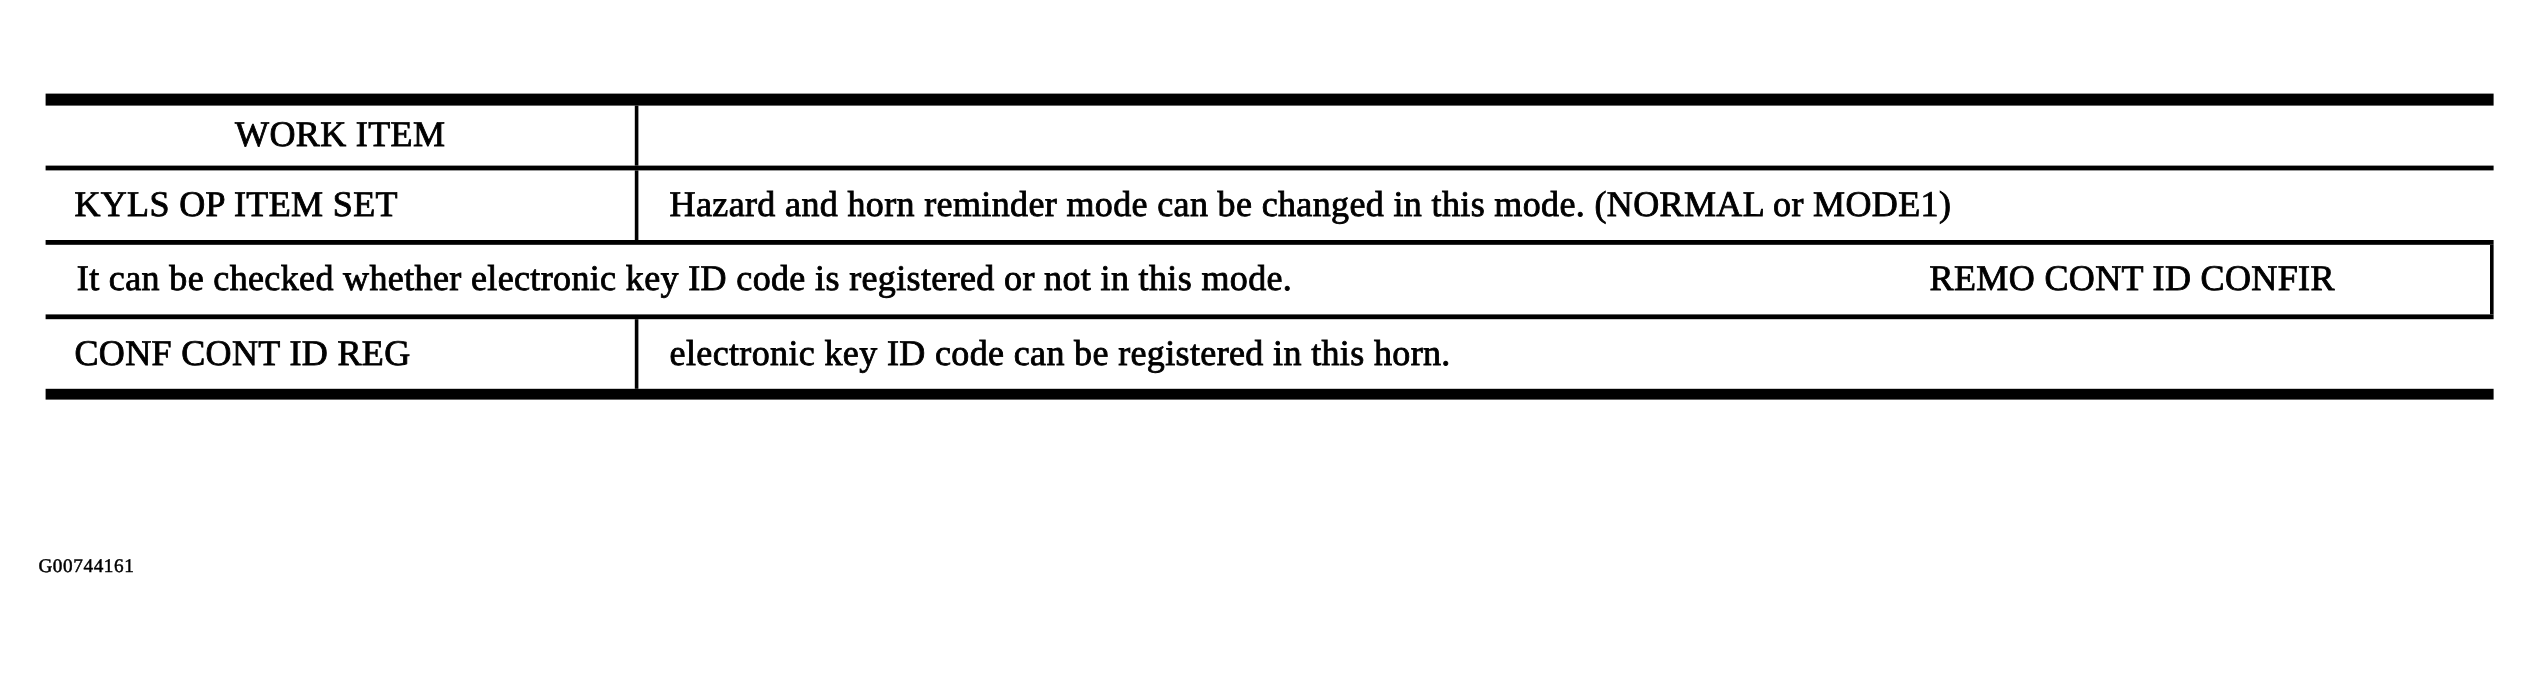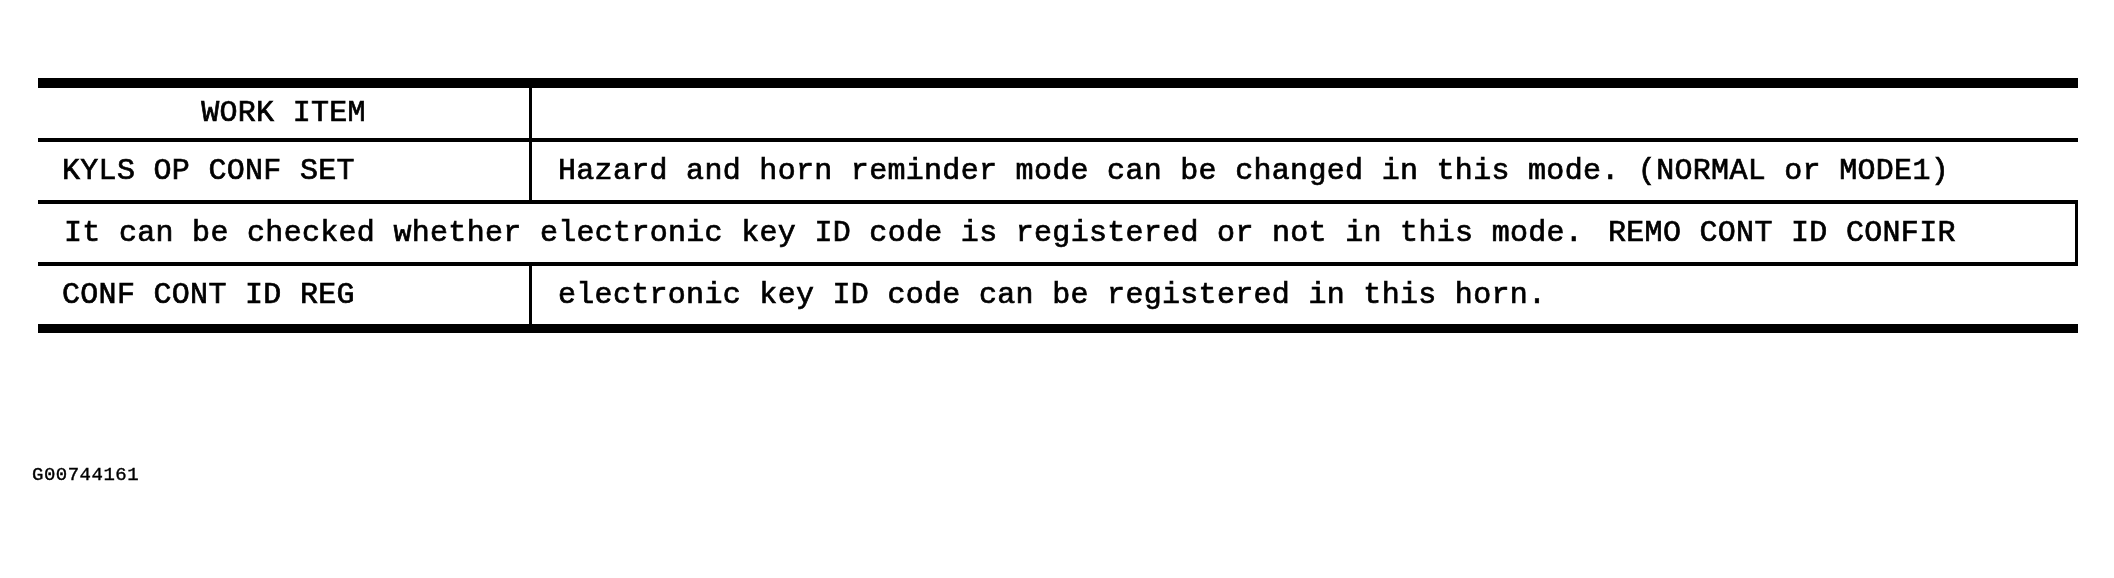--- a/index.html
+++ b/index.html
@@ -2,21 +2,21 @@
 <html><head>
 <meta charset="utf-8">
 <style>
   html, body { margin: 0; padding: 0; background: #ffffff; }
   .page {
     position: relative;
     width: 2114px;
     height: 510px;
     background: #ffffff;
     color: #000000;
-    font-family: Liberation Mono, monospace;
+    font-family: Liberation Serif, serif;
     overflow: hidden;
     text-align: center;
   }
   .scan-text {
     -webkit-text-stroke: 0.7px #000;
     letter-spacing: 0.3px;
   }
   .table {
     position: absolute;
     left: 38px;
@@ -51,38 +51,38 @@
     padding-left: 26px;
   }
   .centered {
     justify-content: center;
     padding-left: 0;
   }
   .caption {
     position: absolute;
     left: 32px;
     top: 464px;
-    font-size: 19px;
+    font-size: 16px;
     letter-spacing: 0.5px;
     -webkit-text-stroke: 0.4px #000;
   }
 </style>
 </head>
 <body>
 
 <div class="page">
 
   <div class="table">
 
     <div class="row header">
       <div class="cell c1 centered scan-text">WORK ITEM</div>
     </div>
 
     <div class="row data">
-      <div class="cell c1 scan-text">KYLS OP CONF SET</div>
+      <div class="cell c1 scan-text">KYLS OP ITEM SET</div>
       <div class="cell c2 scan-text">Hazard and horn reminder mode can be changed in this mode. (NORMAL or MODE1)</div>
     </div>
 
 
     <div class="row data">
       <div class="cell c2 scan-text">It can be checked whether electronic key ID code is registered or not in this mode.</div>
       <div class="cell c1 scan-text">REMO CONT ID CONFIR</div>
     </div>
 
     <div class="row data">

